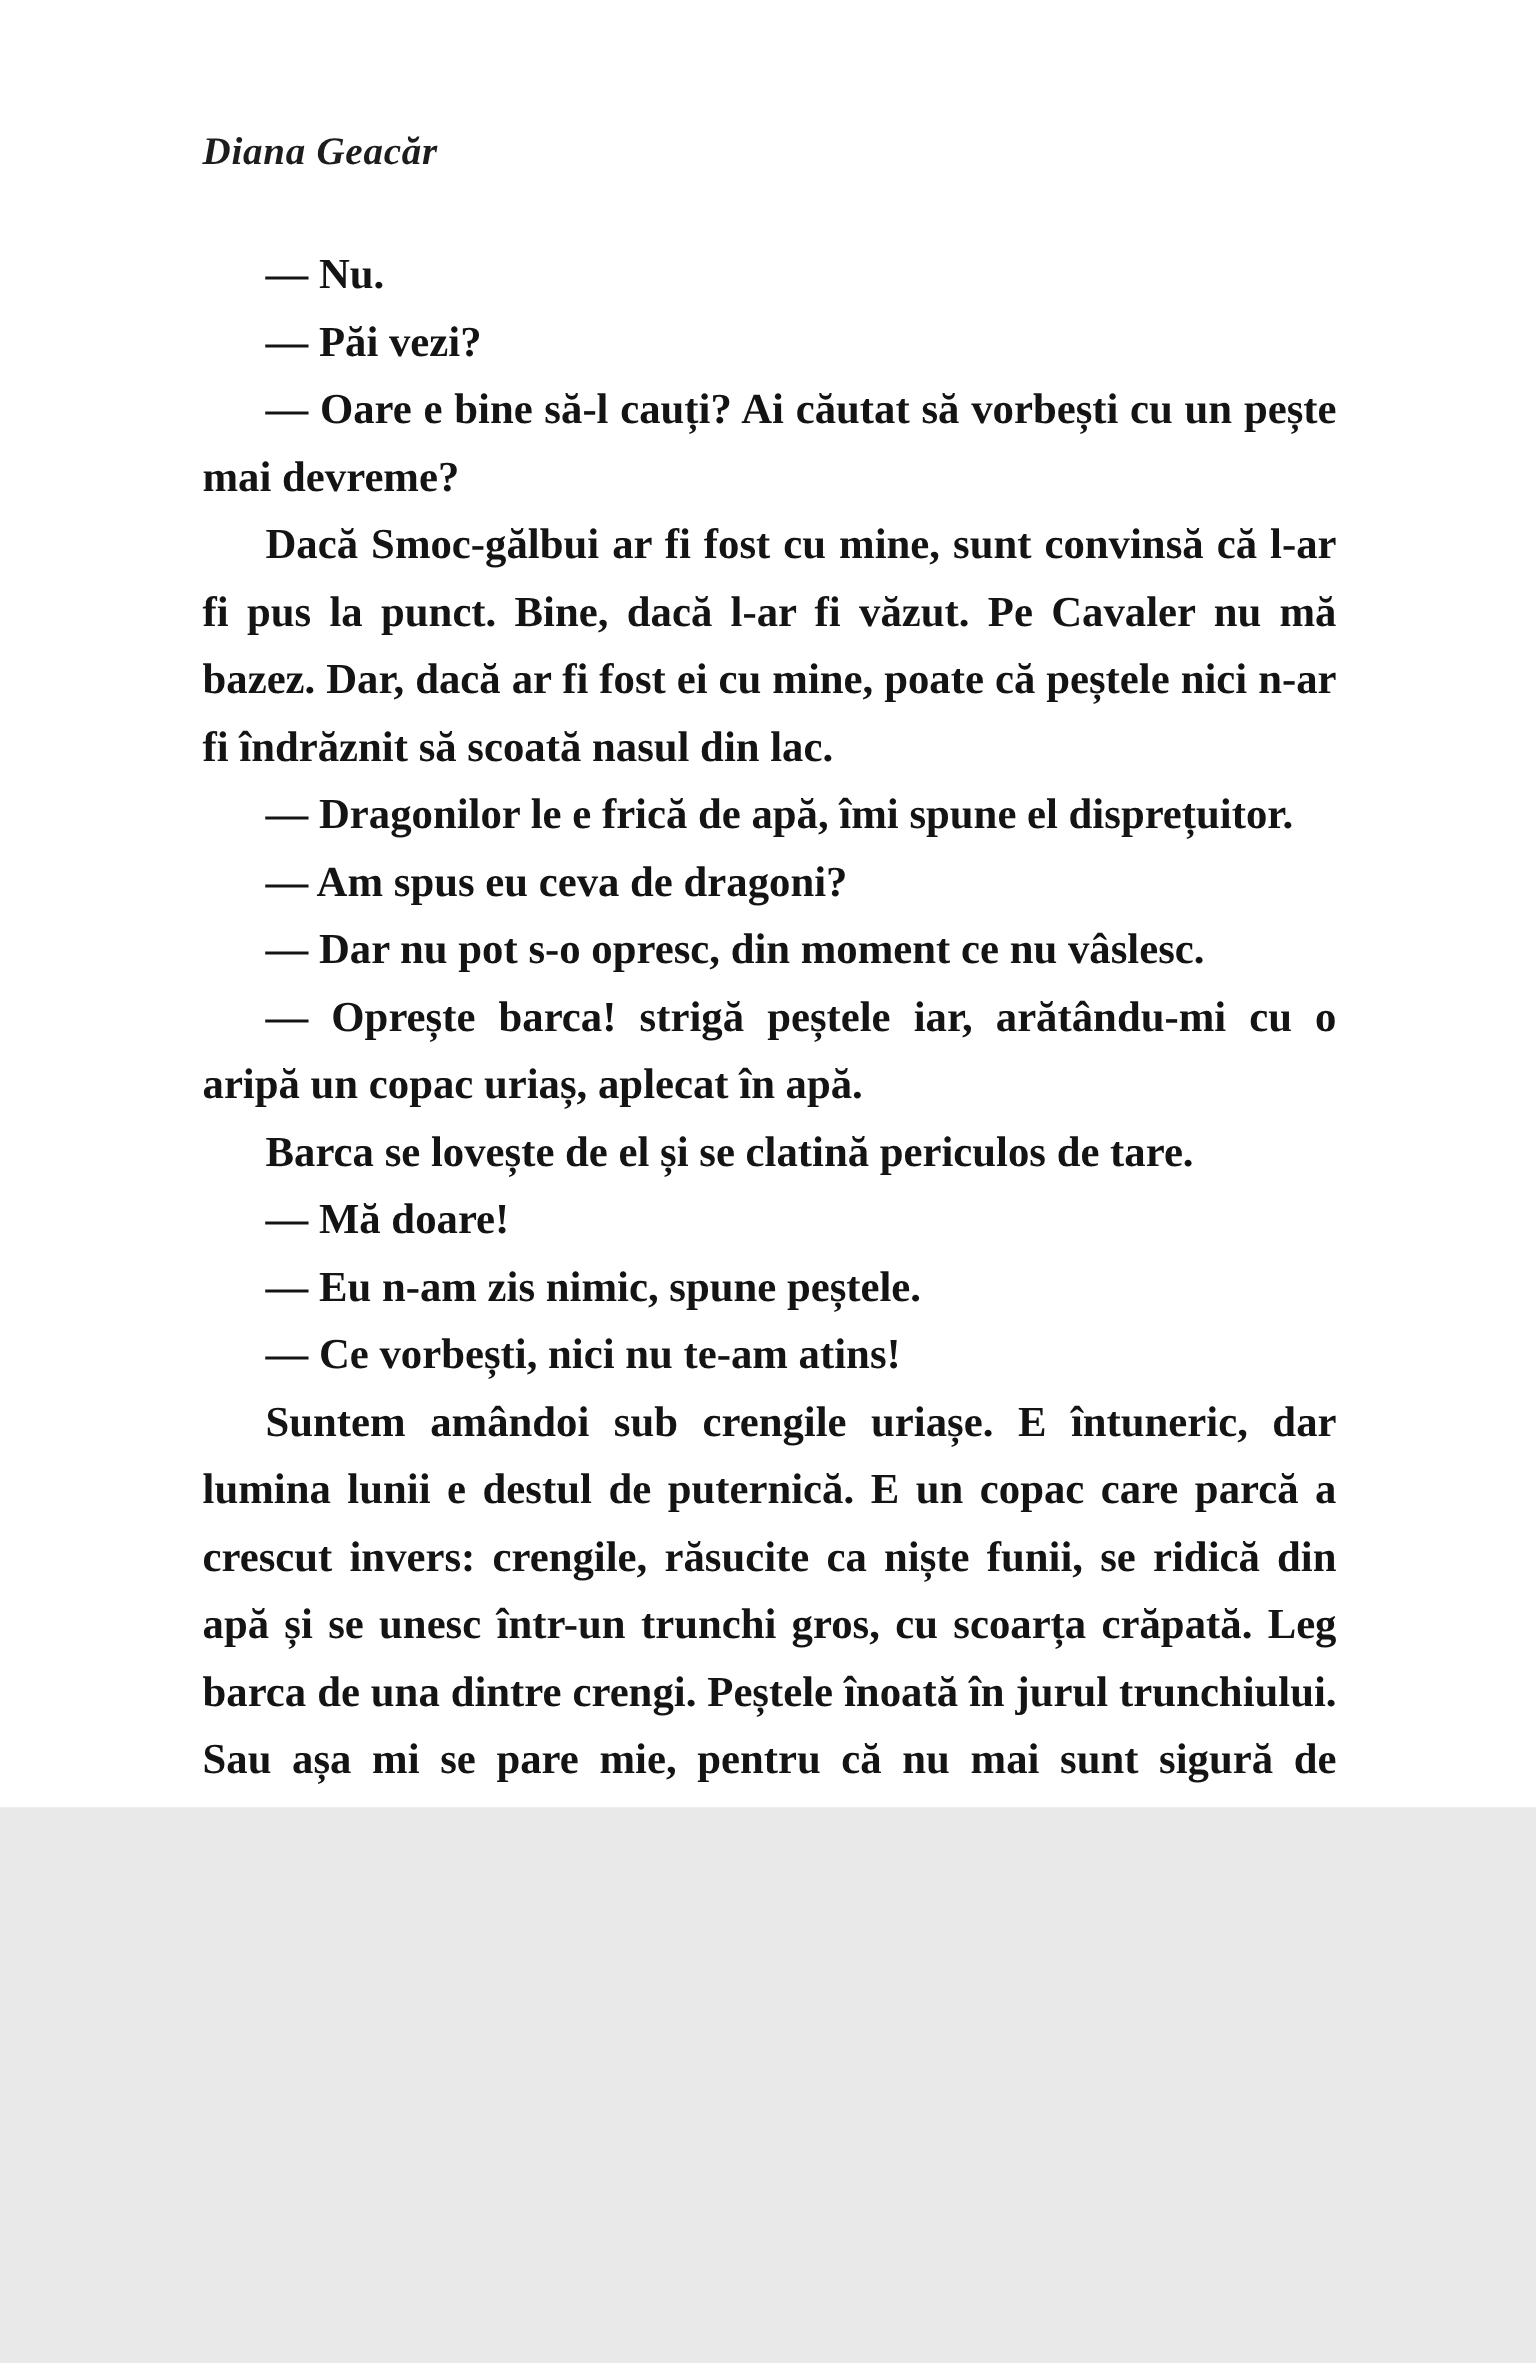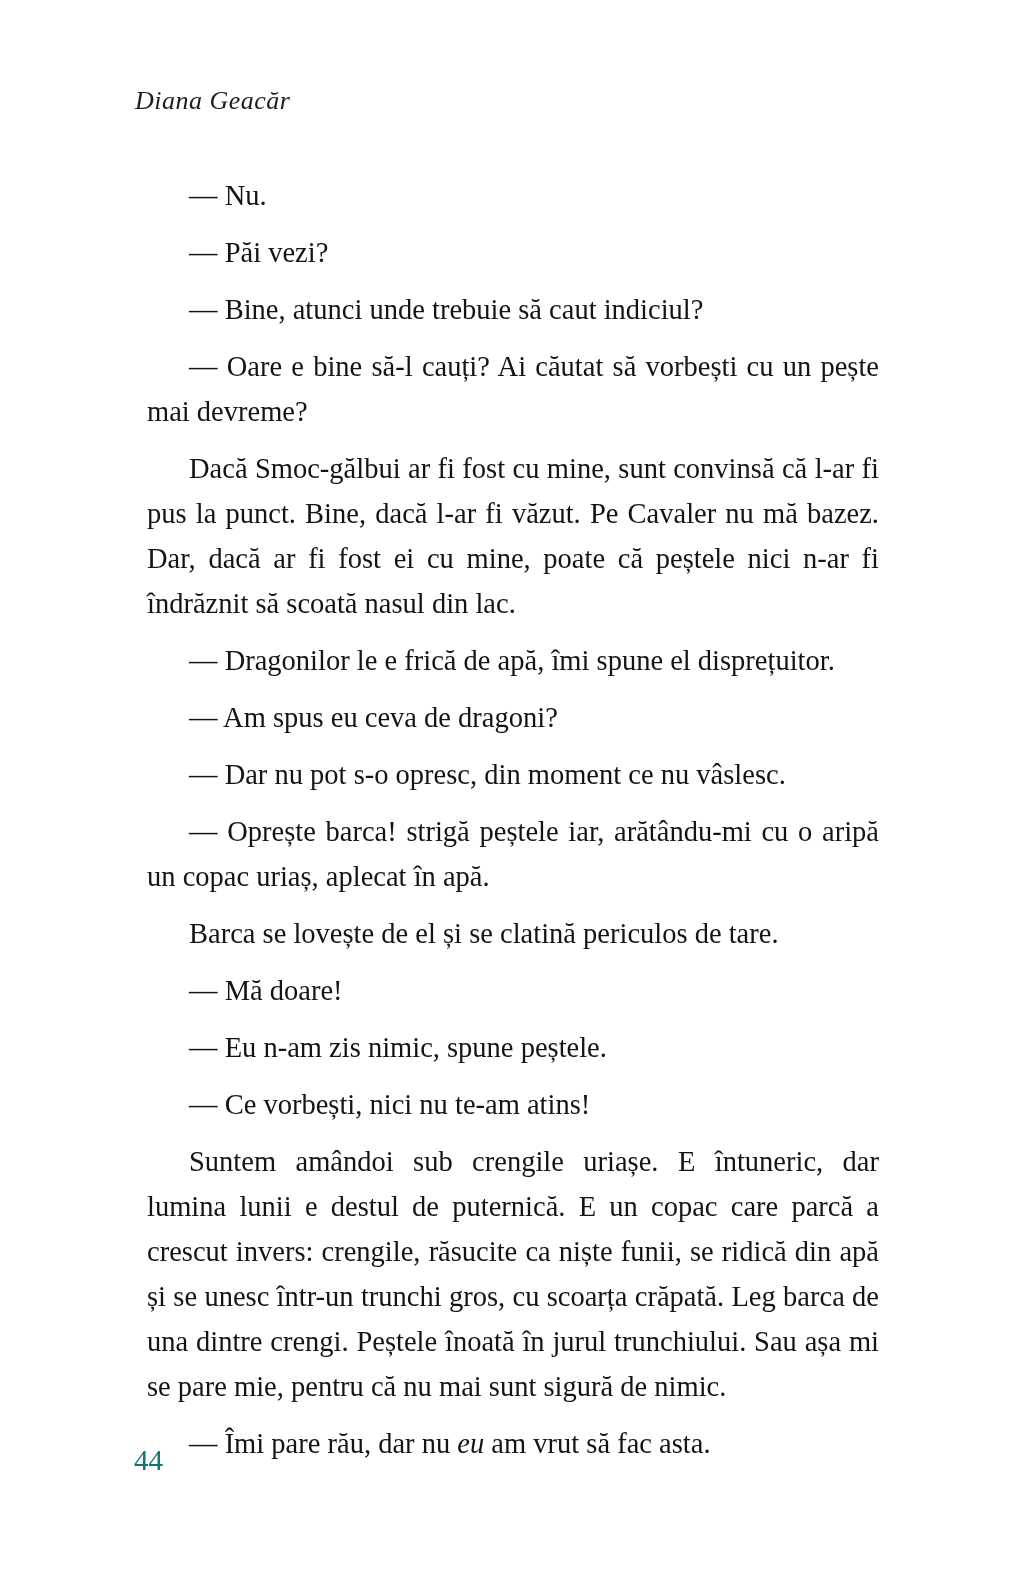--- a/index.html
+++ b/index.html
@@ -3,26 +3,27 @@
 <meta charset="utf-8">
 <style>
   html, body {
     margin: 0;
     padding: 0;
     background: #e9e9e9;
   }
   .page {
     position: relative;
     width: 1024px;
-    height: 1575px;
+    height: 1205px;
     margin: 0 auto;
     background: #ffffff;
     color: #161616;
     font-family: "Liberation Serif", "DejaVu Serif", serif;
     overflow: hidden;
+    font-weight: bold;
   }
   .running-header {
     position: absolute;
     top: 86px;
     left: 135px;
     font-style: italic;
     font-size: 26px;
     letter-spacing: 0.5px;
     color: #1d1d1d;
   }
@@ -30,21 +31,21 @@
     position: absolute;
     top: 161px;
     left: 135px;
     width: 756px;
     font-size: 28.5px;
     line-height: 45px;
     text-align: justify;
     color: #141414;
   }
   .page-body p {
-    margin: 12px;
+    margin: 0;
     padding: 0;
     text-indent: 42px;
   }
   .page-body .italic {
     font-style: italic;
   }
   .page-number {
     position: absolute;
     left: 134px;
     top: 1444px;
@@ -54,21 +55,20 @@
 </style>
 </head>
 <body>
 
 <div class="page">
   <div class="running-header">Diana Geacăr</div>
 
   <main class="page-body">
       <p><span>— Nu.</span></p>
       <p><span>— Păi vezi?</span></p>
-      <p><span>— Bine, atunci unde trebuie să caut indiciul?</span></p>
       <p><span>— Oare e bine să-l cauți? Ai căutat să vorbești cu un pește mai devreme?</span></p>
       <p><span>Dacă Smoc-gălbui ar fi fost cu mine, sunt convinsă că l-ar fi pus la punct. Bine, dacă l-ar fi văzut. Pe Cavaler nu mă bazez. Dar, dacă ar fi fost ei cu mine, poate că peștele nici n-ar fi îndrăznit să scoată nasul din lac.</span></p>
       <p><span>— Dragonilor le e frică de apă, îmi spune el disprețuitor.</span></p>
       <p><span>— Am spus eu ceva de dragoni?</span></p>
       <p><span>— Dar nu pot s-o opresc, din moment ce nu vâslesc.</span></p>
       <p><span>— Oprește barca! strigă peștele iar, arătându-mi cu o aripă un copac uriaș, aplecat în apă.</span></p>
       <p><span>Barca se lovește de el și se clatină periculos de tare.</span></p>
       <p><span>— Mă doare!</span></p>
       <p><span>— Eu n-am zis nimic, spune peștele.</span></p>
       <p><span>— Ce vorbești, nici nu te-am atins!</span></p>

